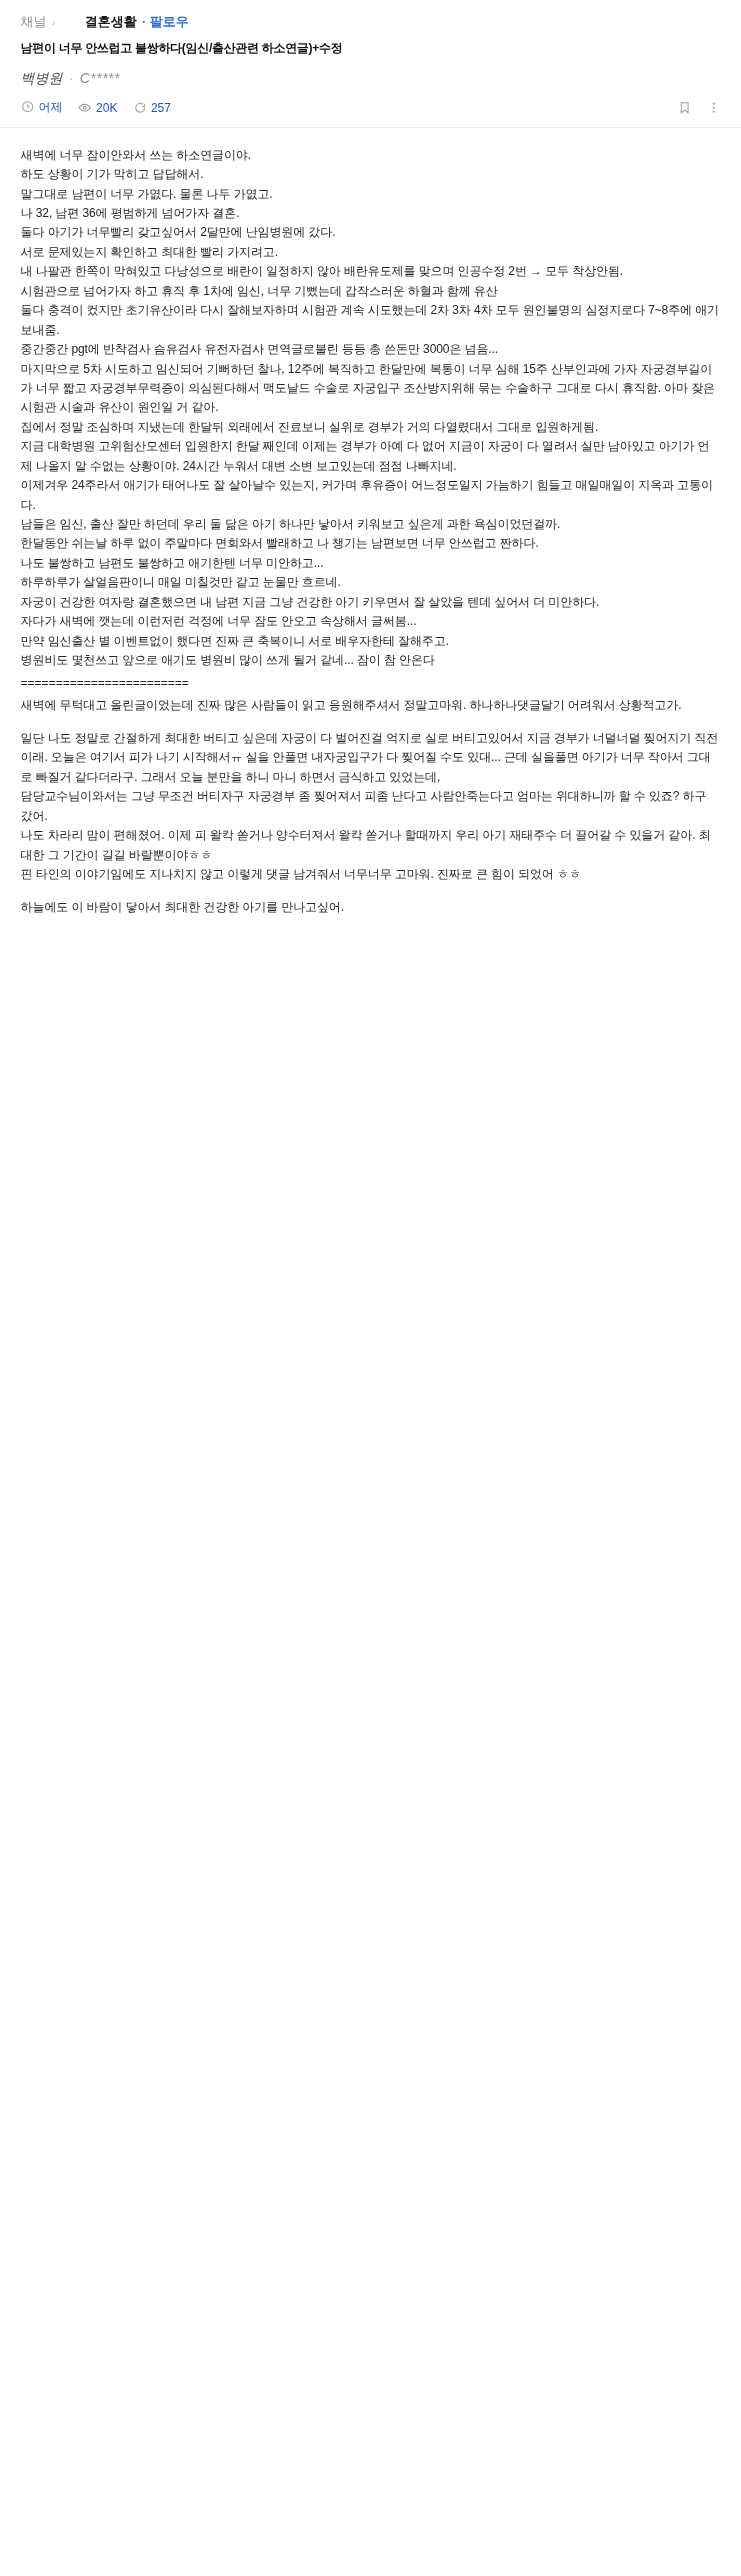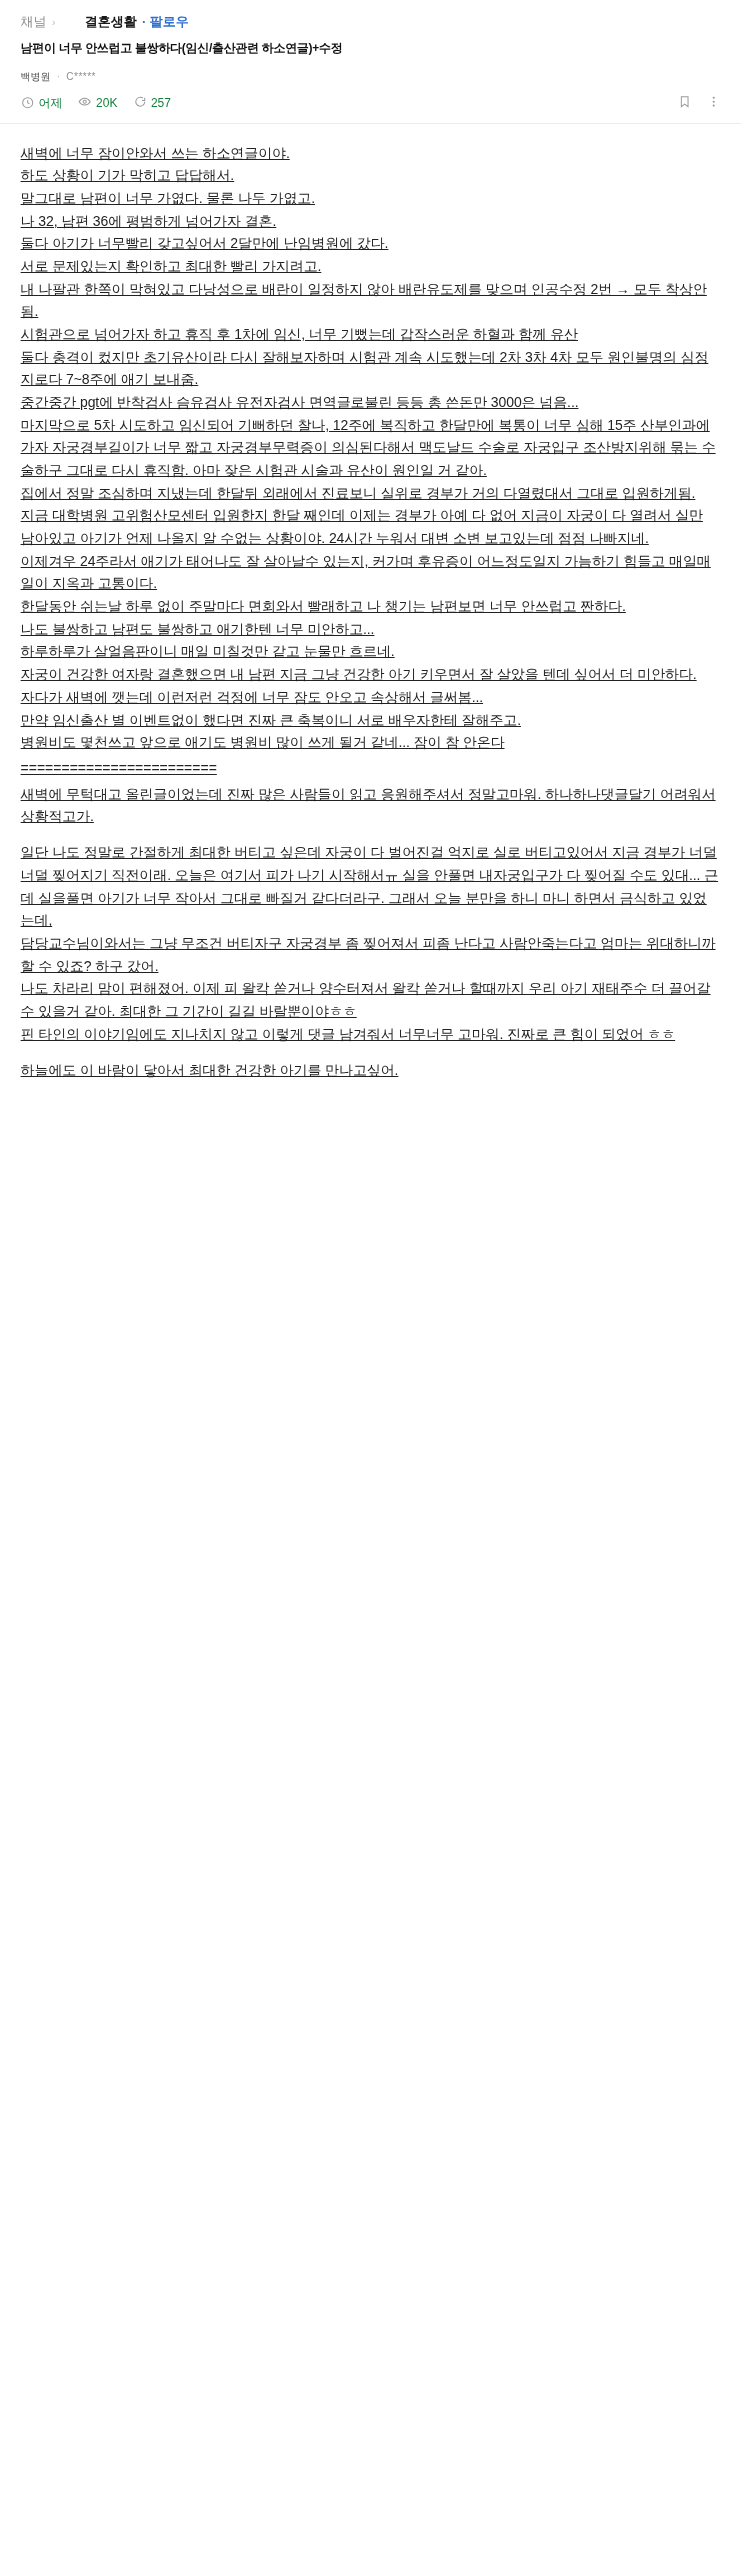--- a/index.html
+++ b/index.html
@@ -53,45 +53,46 @@
     font-size: 12px;
     line-height: 1.38;
     font-weight: bold;
     color: #111111;
     letter-spacing: -0.3px;
   }
 
   
   .author-row {
     display: flex;
-    align-items: center;
+    align-items: flex-start;
     gap: 6.2px;
     padding: 13.4px 20.6px 0 20.6px;
-    font-size: 10px;
+    font-size: 14px;
     color: #6f6f6f;
+    font-style: italic;
   }
   .author-name {
     color: #4b4b4b;
   }
   .author-dot {
     color: #b9b9b9;
   }
   .author-id {
     color: #8d8d8d;
     letter-spacing: 0.5px;
   }
 
   
   .meta-row {
     display: flex;
-    align-items: flex-start;
+    align-items: flex-end;
     gap: 15.5px;
     padding: 11.3px 20.6px 11.3px 20.6px;
     font-size: 12px;
-    color: #15803d;
+    color: #1d4ed8;
   }
   .meta-item {
     display: flex;
     align-items: center;
     gap: 4.6px;
   }
   .meta-spacer { flex: 1; }
   .icon {
     display: inline-block;
     line-height: 1;
@@ -102,26 +103,25 @@
 
   .divider {
     height: 1px;
     background: #ececec;
     margin: 0 0 0 0;
   }
 
   
   .post-body {
     padding: 17.5px 20.6px 20.6px 20.6px;
-    font-size: 14px;
+    font-size: 12px;
     line-height: 1.62;
     color: #222222;
     letter-spacing: -0.1px;
     white-space: normal;
-    text-decoration: underline;
   }
   .para {
     margin: 0 0 0 0;
   }
   .sep-line {
     margin: 3.1px 0 3.1px 0;
     letter-spacing: 0px;
     word-break: break-all;
   }
   .blank {
@@ -205,20 +205,21 @@
     <p class="para">둘다 아기가 너무빨리 갖고싶어서 2달만에 난임병원에 갔다.</p>
     <p class="para">서로 문제있는지 확인하고 최대한 빨리 가지려고.</p>
     <p class="para">내 나팔관 한쪽이 막혀있고 다낭성으로 배란이 일정하지 않아 배란유도제를 맞으며 인공수정 2번 → 모두 착상안됨.</p>
     <p class="para">시험관으로 넘어가자 하고 휴직 후 1차에 임신, 너무 기뻤는데 갑작스러운 하혈과 함께 유산</p>
     <p class="para">둘다 충격이 컸지만 초기유산이라 다시 잘해보자하며 시험관 계속 시도했는데 2차 3차 4차 모두 원인불명의 심정지로다 7~8주에 애기 보내줌.</p>
     <p class="para">중간중간 pgt에 반착검사 슴유검사 유전자검사 면역글로불린 등등 총 쓴돈만 3000은 넘음...</p>
     <p class="para">마지막으로 5차 시도하고 임신되어 기뻐하던 찰나, 12주에 복직하고 한달만에 복통이 너무 심해 15주 산부인과에 가자 자궁경부길이가 너무 짧고 자궁경부무력증이 의심된다해서 맥도날드 수술로 자궁입구 조산방지위해 묶는 수술하구 그대로 다시 휴직함. 아마 잦은 시험관 시술과 유산이 원인일 거 같아.</p>
     <p class="para">집에서 정말 조심하며 지냈는데 한달뒤 외래에서 진료보니 실위로 경부가 거의 다열렸대서 그대로 입원하게됨.</p>
     <p class="para">지금 대학병원 고위험산모센터 입원한지 한달 째인데 이제는 경부가 아예 다 없어 지금이 자궁이 다 열려서 실만 남아있고 아기가 언제 나올지 알 수없는 상황이야. 24시간 누워서 대변 소변 보고있는데 점점 나빠지네.</p>
     <p class="para">이제겨우 24주라서 애기가 태어나도 잘 살아날수 있는지, 커가며 후유증이 어느정도일지 가늠하기 힘들고 매일매일이 지옥과 고통이다.</p>
+    <p class="para">남들은 임신, 출산 잘만 하던데 우리 둘 닮은 아기 하나만 낳아서 키워보고 싶은게 과한 욕심이었던걸까.</p>
     <p class="para">한달동안 쉬는날 하루 없이 주말마다 면회와서 빨래하고 나 챙기는 남편보면 너무 안쓰럽고 짠하다.</p>
     <p class="para">나도 불쌍하고 남편도 불쌍하고 애기한텐 너무 미안하고...</p>
     <p class="para">하루하루가 살얼음판이니 매일 미칠것만 같고 눈물만 흐르네.</p>
     <p class="para">자궁이 건강한 여자랑 결혼했으면 내 남편 지금 그냥 건강한 아기 키우면서 잘 살았을 텐데 싶어서 더 미안하다.</p>
     <p class="para">자다가 새벽에 깻는데 이런저런 걱정에 너무 잠도 안오고 속상해서 글써봄...</p>
     <p class="para">만약 임신출산 별 이벤트없이 했다면 진짜 큰 축복이니 서로 배우자한테 잘해주고.</p>
     <p class="para">병원비도 몇천쓰고 앞으로 애기도 병원비 많이 쓰게 될거 같네... 잠이 참 안온다</p>
     <p class="para sep-line">========================</p>
     <p class="para">새벽에 무턱대고 올린글이었는데 진짜 많은 사람들이 읽고 응원해주셔서 정말고마워. 하나하나댓글달기 어려워서 상황적고가.</p>
     <div class="blank"></div>

